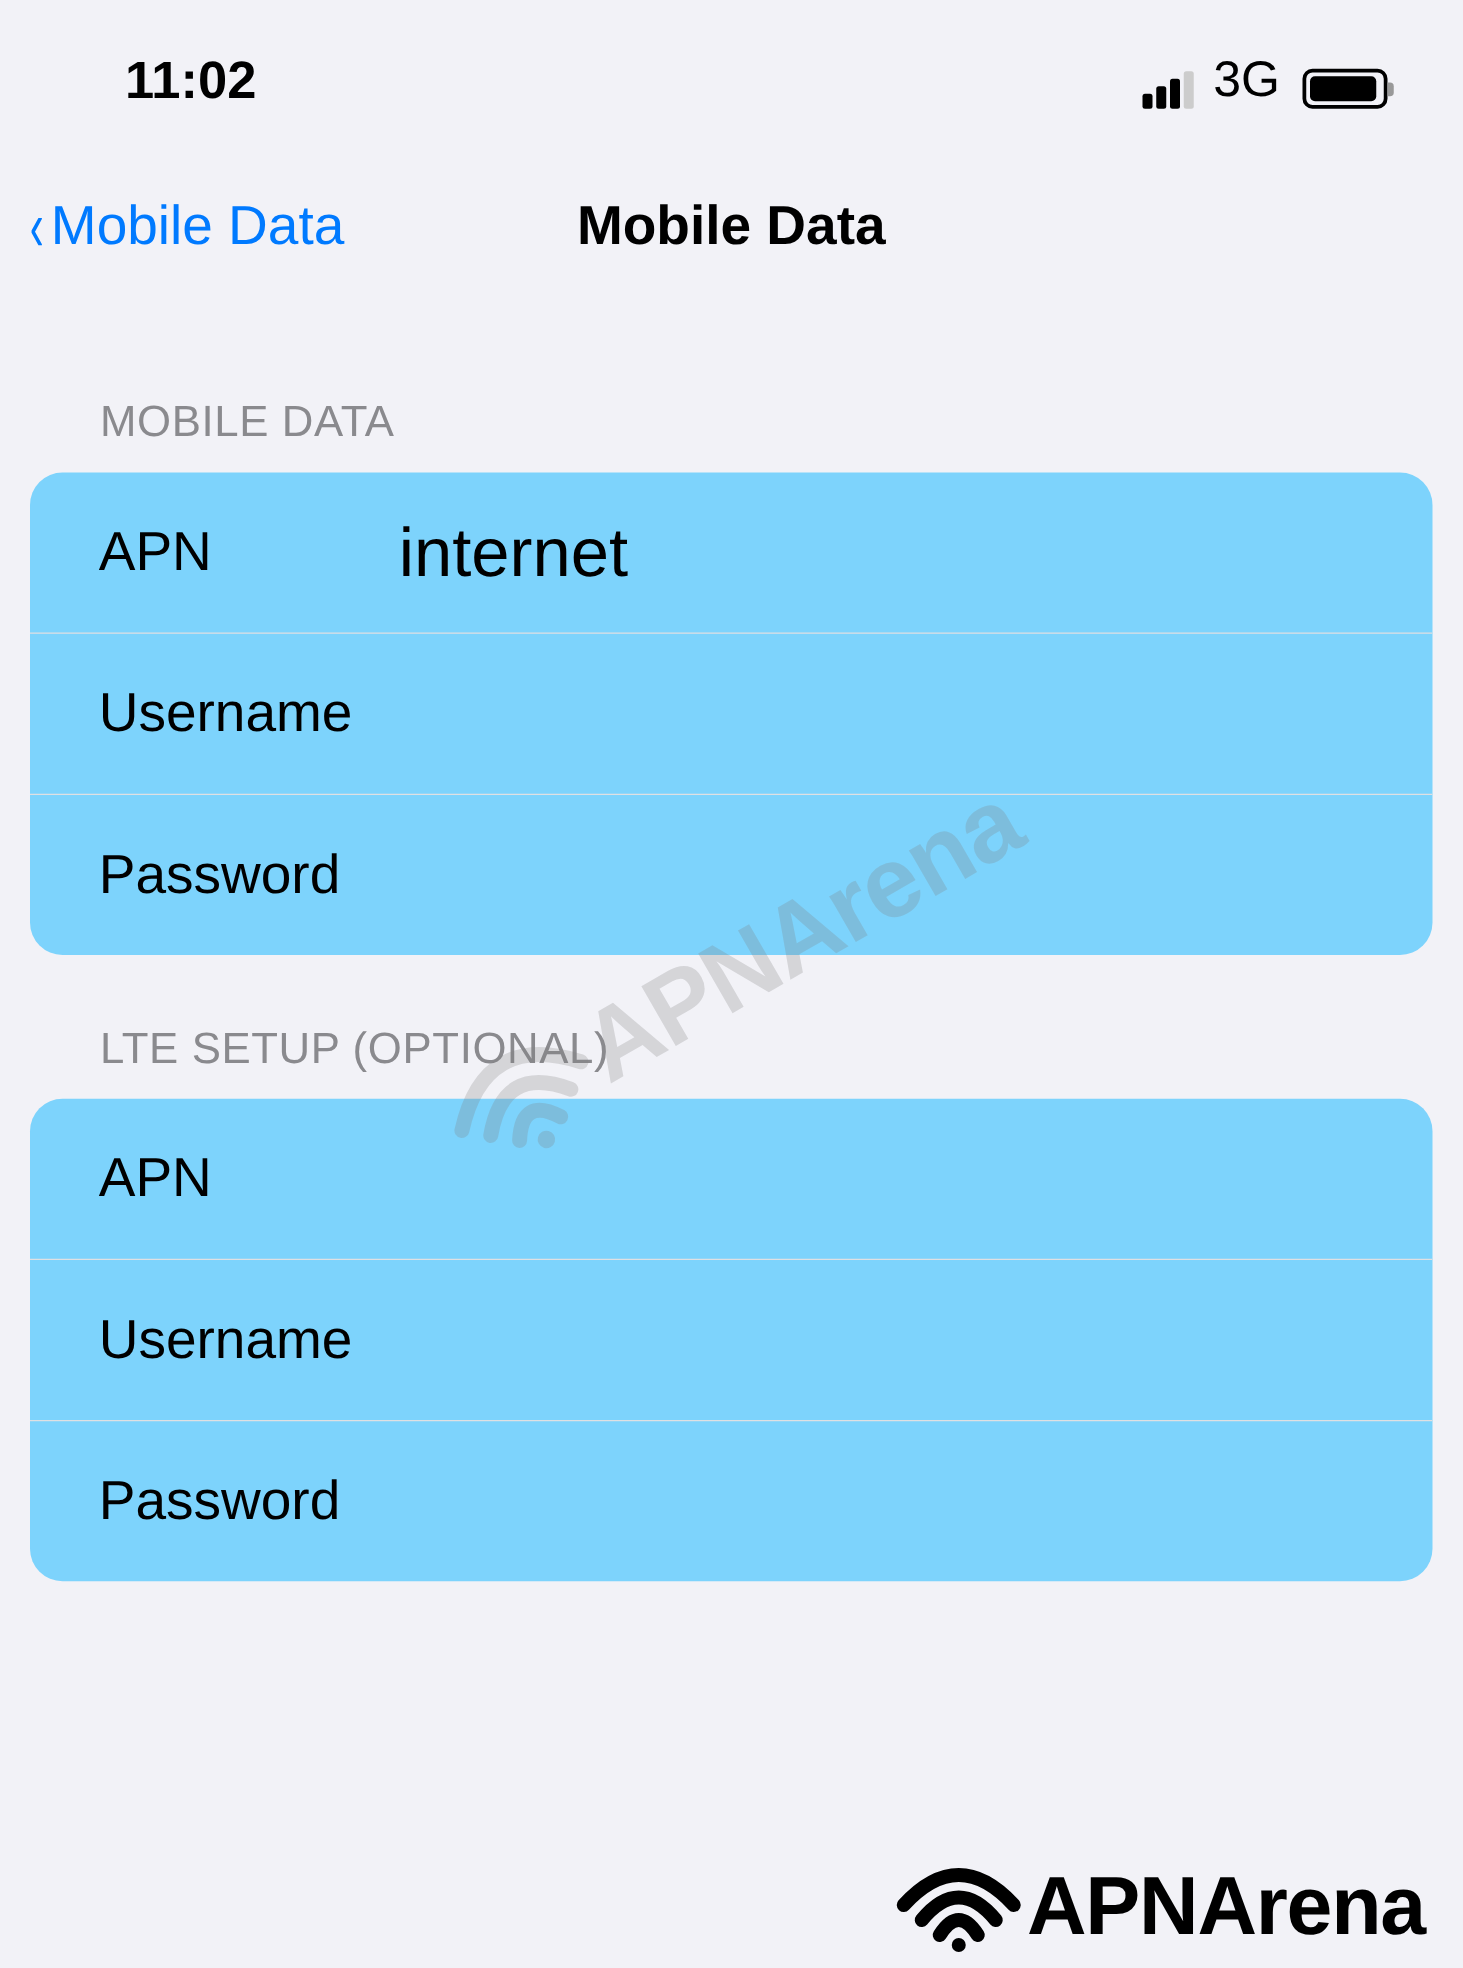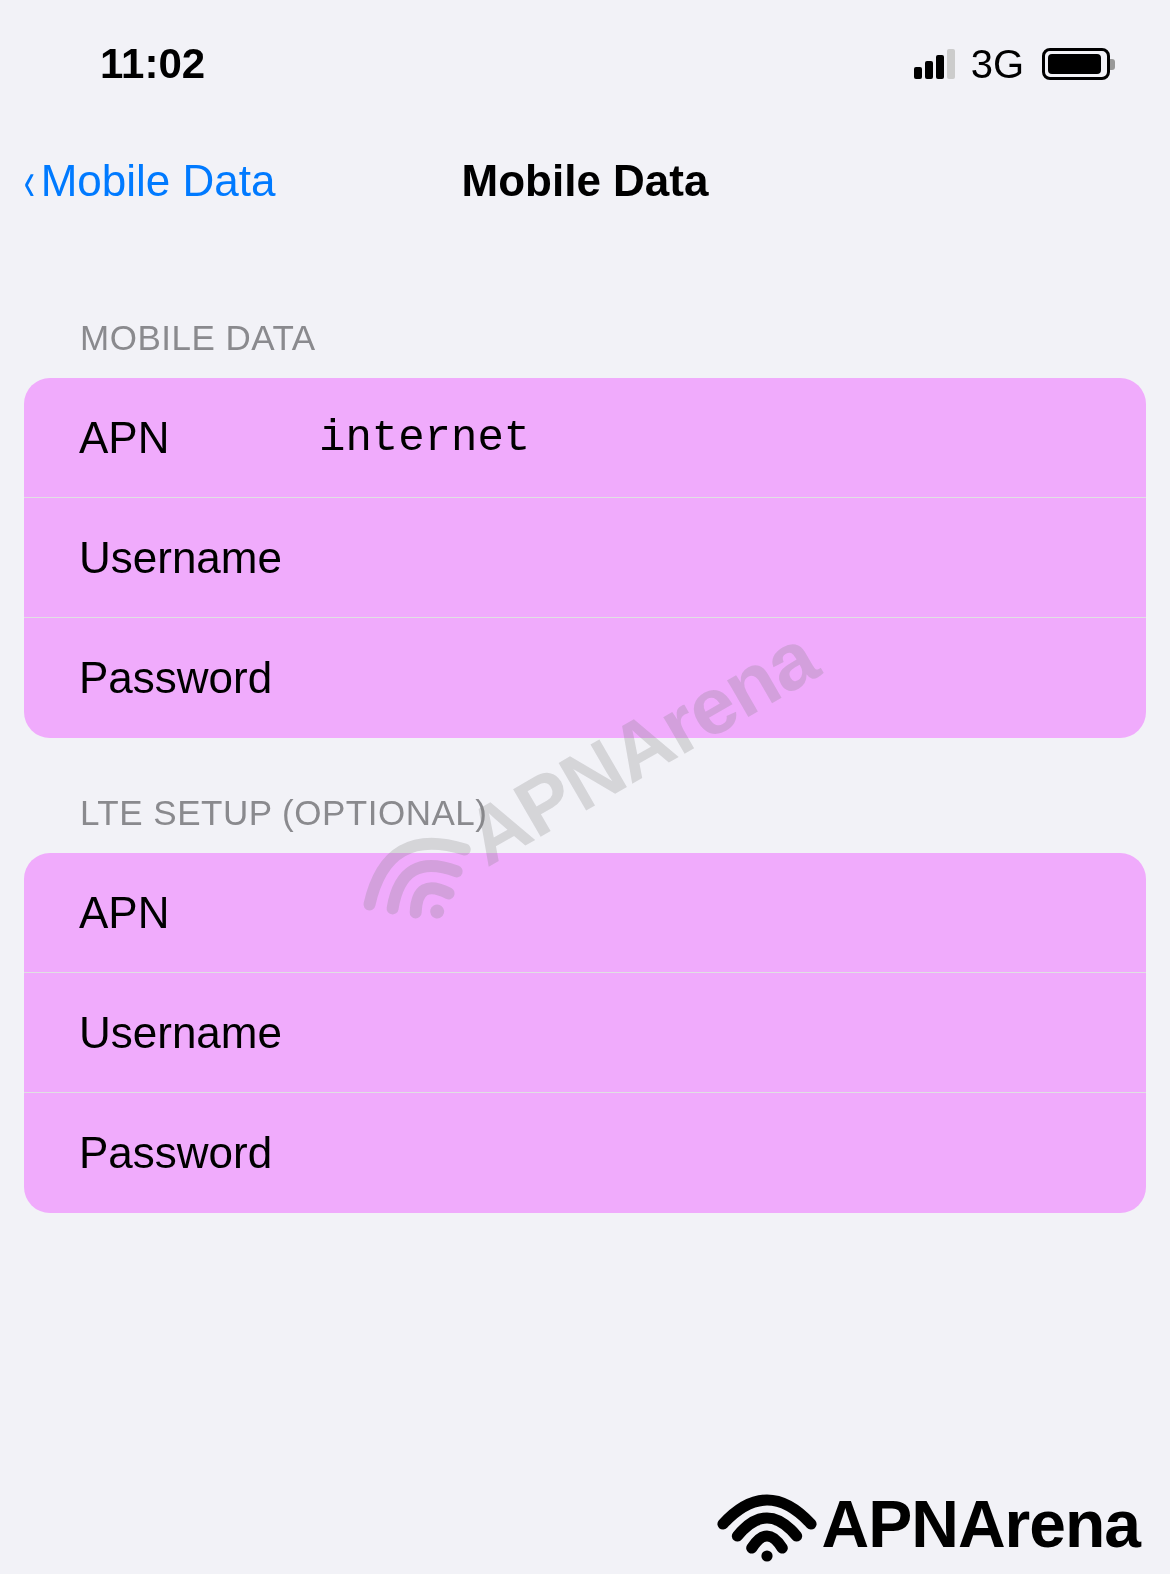--- a/index.html
+++ b/index.html
@@ -21,21 +21,21 @@
       align-items: center;
       padding: 40px 60px 30px 100px;
     }
     .status-time {
       font-size: 42px;
       font-weight: 700;
       color: #000;
     }
     .status-right {
       display: flex;
-      align-items: center;
+      align-items: flex-end;
       gap: 10px;
     }
     .signal-bars {
       display: flex;
       align-items: flex-end;
       gap: 3px;
       height: 30px;
     }
     .signal-bar {
       width: 8px;
@@ -116,21 +116,21 @@
       margin-top: 55px;
     }
     .section-header {
       font-size: 35px;
       font-weight: 400;
       color: #8a8a8e;
       letter-spacing: 0.5px;
       padding: 0 80px 20px 80px;
     }
     .section-group {
-      background-color: #f0abfc;
+      background-color: #7dd3fc;
       border-radius: 26px;
       margin: 0 24px;
       overflow: hidden;
     }
     .form-row {
       display: flex;
       align-items: center;
       padding: 32px 55px;
       min-height: 120px;
     }
@@ -138,28 +138,28 @@
       border-bottom: 1px solid #e0e0e2;
     }
     .form-label {
       font-size: 44px;
       font-weight: 400;
       color: #000;
       width: 240px;
       flex-shrink: 0;
     }
     .form-input {
-      font-size: 44px;
+      font-size: 55px;
       font-weight: 400;
       color: #000;
       border: none;
       outline: none;
       background: transparent;
       flex: 1;
-      font-family: Liberation Mono, monospace;
+      font-family: Liberation Sans, sans-serif;
     }
     .watermark-center {
       position: absolute;
       top: 780px;
       left: 50%;
       transform: translate(-50%, -50%) rotate(-30deg);
       display: flex;
       align-items: center;
       opacity: 0.25;
       pointer-events: none;

